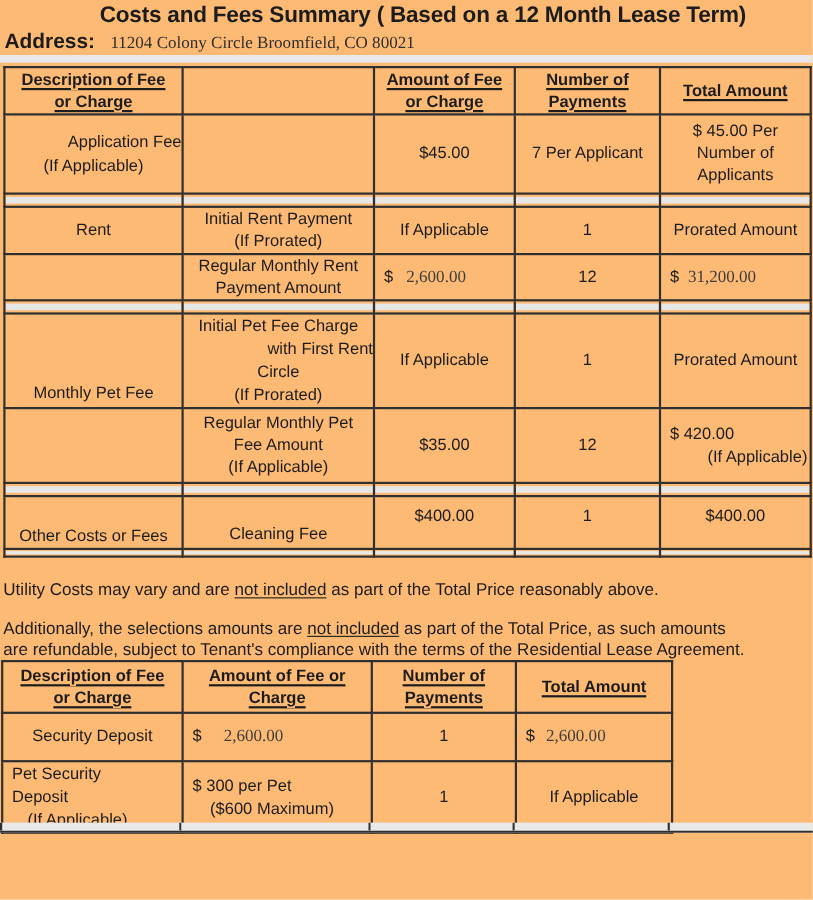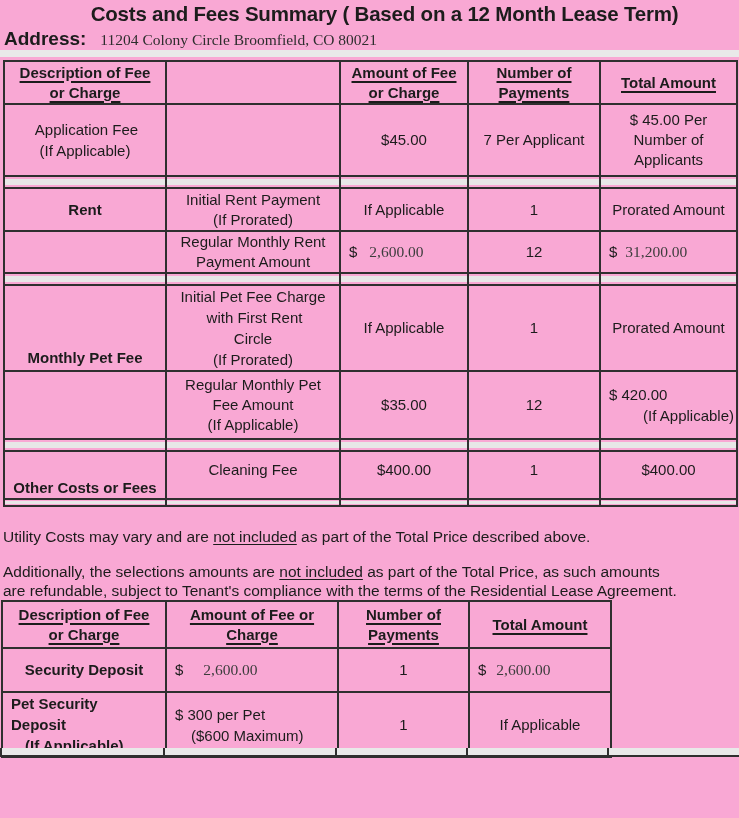--- a/index.html
+++ b/index.html
@@ -1,16 +1,16 @@
 <!DOCTYPE html>
 <html><head>
 <meta charset="utf-8">
 <style>
   html,body{margin:0;padding:0;background:#ffffff;}
-  #page{position:relative;width:739px;height:818px;background:#f9a8d4;
+  #page{position:relative;width:739px;height:818px;background:#fdba74;
         font-family:"Liberation Sans","DejaVu Sans",sans-serif;color:#1c1c1c;overflow:hidden;}
   .pl{white-space:pre-line;}
 
   
   #title{position:absolute;top:2px;left:0;width:739px;text-align:center;
          font-size:20.5px;font-weight:bold;letter-spacing:-0.2px;padding-left:30px;box-sizing:border-box;}
   #addr{position:absolute;top:28px;left:4px;display:flex;align-items:baseline;}
   #addr .lab{font-size:19px;font-weight:bold;}
   #addr .val{font-family:"Liberation Serif","DejaVu Serif",serif;font-size:15.5px;color:#2e2e2e;margin-left:14px;}
 
@@ -26,24 +26,24 @@
   table{border-collapse:collapse;table-layout:fixed;position:absolute;}
   td,th{border:2px solid #2f2f2f;font-size:15px;line-height:20px;vertical-align:middle;
         padding:0;text-align:center;font-weight:normal;overflow:hidden;}
   th{font-weight:bold;}
   th .u{text-decoration:underline;text-decoration-thickness:2px;text-underline-offset:3px;}
   #t1{top:60px;left:3px;width:733px;}
   #t2{top:600px;left:1px;width:609px;}
   tr.sep td{padding:0;}
   tr.sep td div{height:6px;background:#e7e7e7;margin:2px 0;}
   tr.sepb td div{height:3px;background:#e7e7e7;margin:1px 0;}
-  .bold{font-weight:bold;}
+  .bold{font-weight:normal;}
   .vb{vertical-align:bottom;}
   .left{text-align:left;}
-  .l1{text-align:center;padding-left:3px;}
+  .l1{text-align:right;padding-left:3px;}
   .cell-lines div{line-height:21px;}
   .value-cell{text-align:left;padding-left:8px;margin-left:36px;}
   .cur{font-size:15px;color:#1c1c1c;}
   .serif-val{font-family:"Liberation Serif","DejaVu Serif",serif;font-size:15.5px;color:#3d3d3d;}
   .gap12{margin-left:12px;} .gap8{margin-left:8px;} .gap20{margin-left:20px;} .gap10{margin-left:10px;}
   .tot-split .a{text-align:left;padding-left:8px;}
   .tot-split .b{text-align:right;padding-right:2px;}
   .pad-b{padding-bottom:2px;}
   .indent14{padding-left:14px;} .indent16{padding-left:16px;} .pad-l8{padding-left:8px;}
 
@@ -199,21 +199,21 @@
           <td>
             <div></div>
           </td>
           <td>
             <div></div>
           </td>
     </tr>
 
     <tr style="height:48px">
       <td class="bold vb">Other Costs or Fees</td>
-      <td style="vertical-align:top;padding-top:8px">Cleaning Fee</td>
+      <td style="vertical-align:top;padding-top:24px">Cleaning Fee</td>
       <td style="vertical-align:top;padding-top:8px">$400.00</td>
       <td style="vertical-align:top;padding-top:8px">1</td>
       <td style="vertical-align:top;padding-top:8px">$400.00</td>
     </tr>
 
     <tr class="sep sepb" style="height:7px">
       <td>
             <div></div>
           </td>
           <td>
@@ -225,21 +225,21 @@
           <td>
             <div></div>
           </td>
           <td>
             <div></div>
           </td>
     </tr>
   </tbody>
     </table>
 
-  <p id="note1" class="note"><span>Utility Costs may vary and are </span><span class="ul">not included</span><span> as part of the Total Price described above.</span></p>
+  <p id="note1" class="note"><span>Utility Costs may vary and are </span><span class="ul">not included</span><span> as part of the Total Price reasonably above.</span></p>
 
   <p id="note2" class="note pl"><span>Additionally, the selections amounts are </span><span class="ul">not included</span><span class="pl"> as part of the Total Price, as such amounts
 are refundable, subject to Tenant's compliance with the terms of the Residential Lease Agreement.</span></p>
 
   <table id="t2">
     <colgroup>
         <col style="width:164px">
         <col style="width:172px">
         <col style="width:131px">
         <col style="width:142px">

